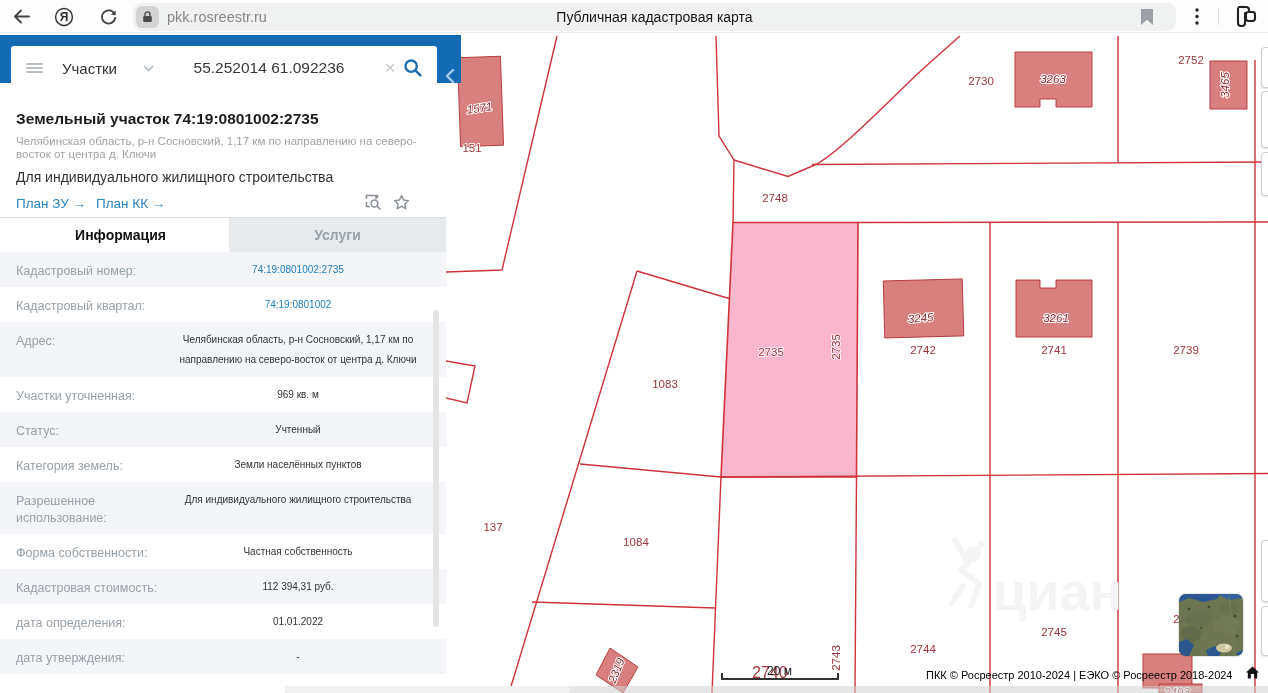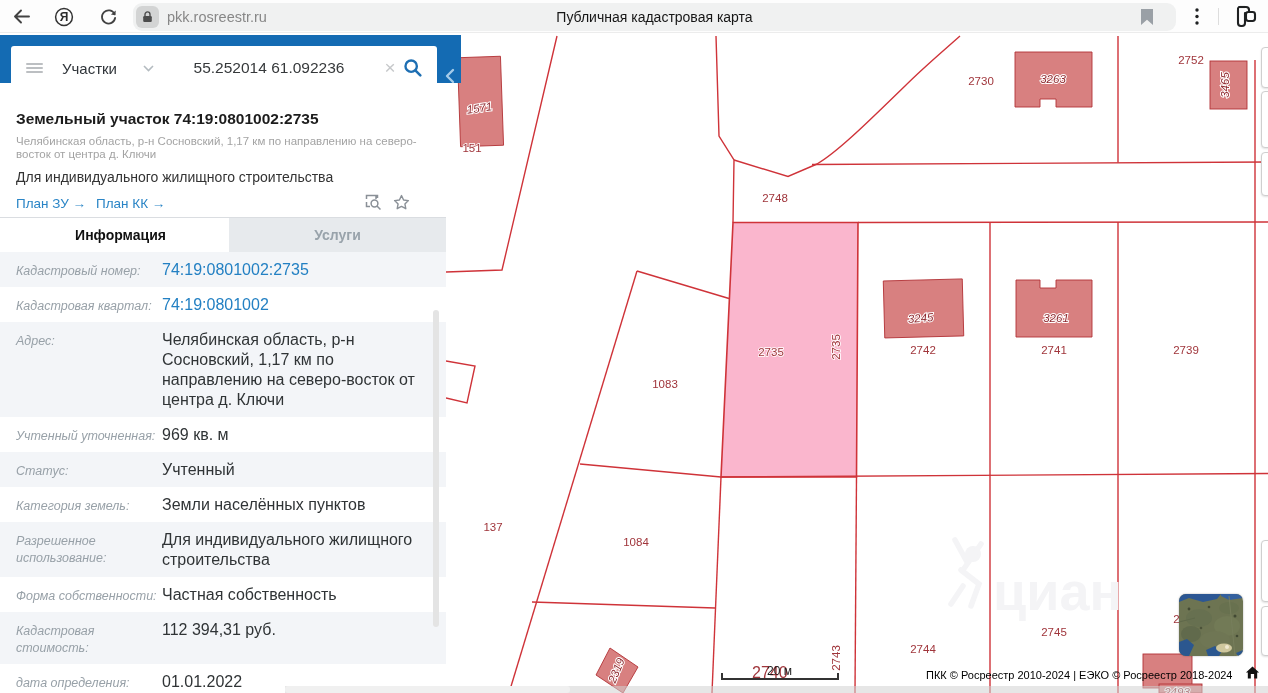--- a/index.html
+++ b/index.html
@@ -40,22 +40,22 @@
   .plan-link { font-size:13.5px; color:#2a85c6; text-decoration:none; cursor:pointer; }
   .plan-link.first { position:absolute; left:0; top:0; } .plan-link.second { position:absolute; left:80px; top:0; }
   .hdr-icons { position:absolute; right:20px; top:-2px; display:flex; gap:11px; }
   .tabs { position:absolute; left:0; top:114px; width:446px; height:35px; border-top:1px solid #dadde1; display:flex; }
   .tab { flex:1; text-align:center; line-height:34px; font-size:14px; font-weight:bold; cursor:pointer; }
   .tab.active { background:#fff; color:#111;padding-left:12px; }
   .tab.inactive { background:#e7eaed; color:#99a3ab; }
   .rows { position:absolute; left:0; top:149px; width:446px; }
   .trow { display:flex; padding:7.5px 0 7.5px 16px; }
   .trow:nth-child(odd) { background:#f3f5f8; }
-  .trow .tlabel { width:146px; font-size:12.5px; line-height:17px; color:#98a1a8; padding-top:3px; flex:none;font-style:italic; }
-  .trow .tvalue { width:272px; font-size:16px; line-height:20px; color:#303436; }
+  .trow .tlabel { width:146px; font-size:12.5px; line-height:17px; color:#98a1a8; padding-top:3px; flex:none; }
+  .trow .tvalue { width:272px; font-size:10px; line-height:20px; color:#303436;text-align:center; }
   .trow .tvalue.link { color:#2380c3; cursor:pointer; }
   .panel-scroll { position:absolute; left:433px; top:207px; width:6px; height:317px; background:#e4e4e4; border-radius:3px; z-index:25; }
 
   
   .map { position:absolute; left:446px; top:33px; width:822px; height:660px; background:#fff; overflow:hidden; z-index:1; }
   .map svg.geo { position:absolute; left:0; top:0; }
   .watermark { position:absolute; left:495px; top:491px; opacity:1; }
   .scalebar { position:absolute; left:275px; top:640px; width:118px; height:7px; border:2px solid #333; border-top:none; }
   .scale-red { position:absolute; left:306px; top:631px; font-size:16px; color:#a0353b; }
   .scale-black { position:absolute; left:321px; top:631px; font-size:12px; color:#1c1c1c; }
@@ -288,29 +288,29 @@
   <div class="tabs">
     <div class="tab active">Информация</div>
     <div class="tab inactive">Услуги</div>
   </div>
   <div class="rows" id="rows-container">
       <div class="trow">
         <div class="tlabel">Кадастровый номер:</div>
         <div class="tvalue link">74:19:0801002:2735</div>
       </div>
       <div class="trow">
-        <div class="tlabel">Кадастровая квартал:</div>
+        <div class="tlabel">Кадастровый квартал:</div>
         <div class="tvalue link">74:19:0801002</div>
       </div>
       <div class="trow">
         <div class="tlabel">Адрес:</div>
         <div class="tvalue">Челябинская область, р-н Сосновский, 1,17 км по направлению на северо-восток от центра д. Ключи</div>
       </div>
       <div class="trow">
-        <div class="tlabel">Учтенный уточненная:</div>
+        <div class="tlabel">Участки уточненная:</div>
         <div class="tvalue">969 кв. м</div>
       </div>
       <div class="trow">
         <div class="tlabel">Статус:</div>
         <div class="tvalue">Учтенный</div>
       </div>
       <div class="trow">
         <div class="tlabel">Категория земель:</div>
         <div class="tvalue">Земли населённых пунктов</div>
       </div>

